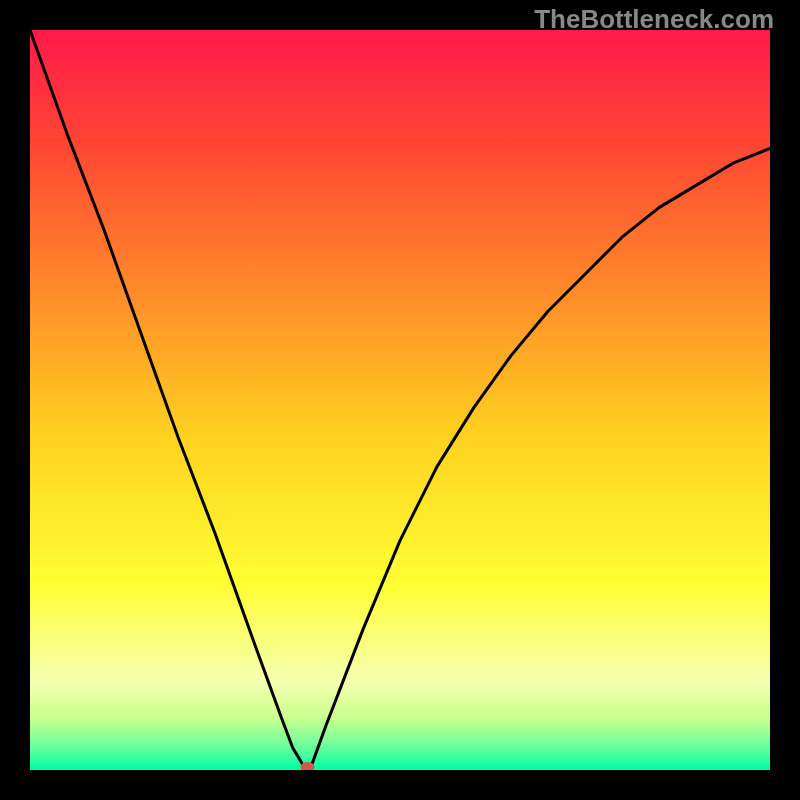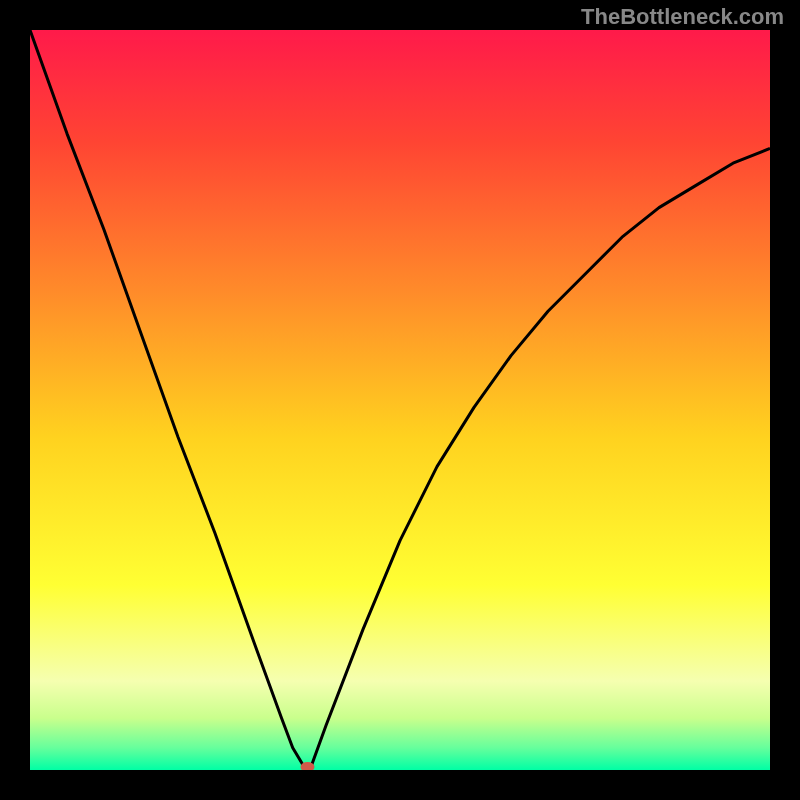--- a/index.html
+++ b/index.html
@@ -7,23 +7,23 @@
     padding: 0;
     width: 800px;
     height: 800px;
     background: #000;
     position: relative;
     overflow: hidden;
   }
   .watermark {
     position: absolute;
     top: 4px;
-    right: 16px;
+    right: 26px;
     font-family: Arial, sans-serif;
-    font-size: 22px;
+    font-size: 26px;
     font-weight: bold;
     color: #888;
     z-index: 10;
   }
   .plot-area {
     position: absolute;
     left: 30px;
     top: 30px;
     width: 740px;
     height: 740px;

